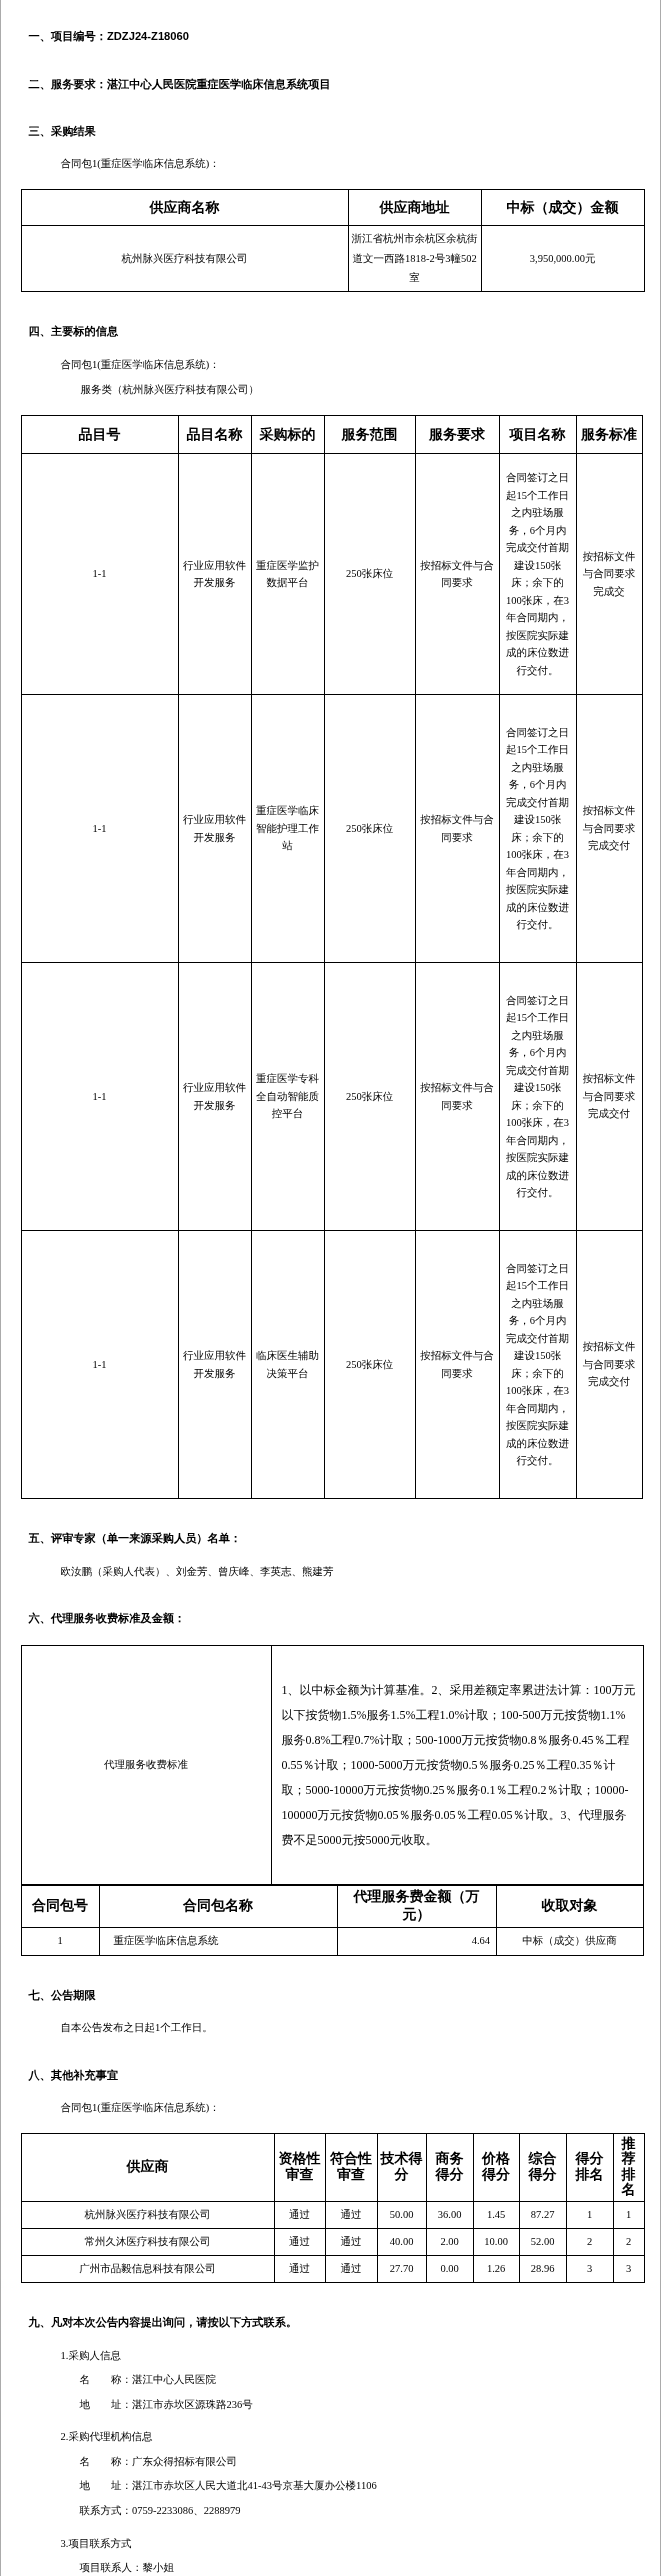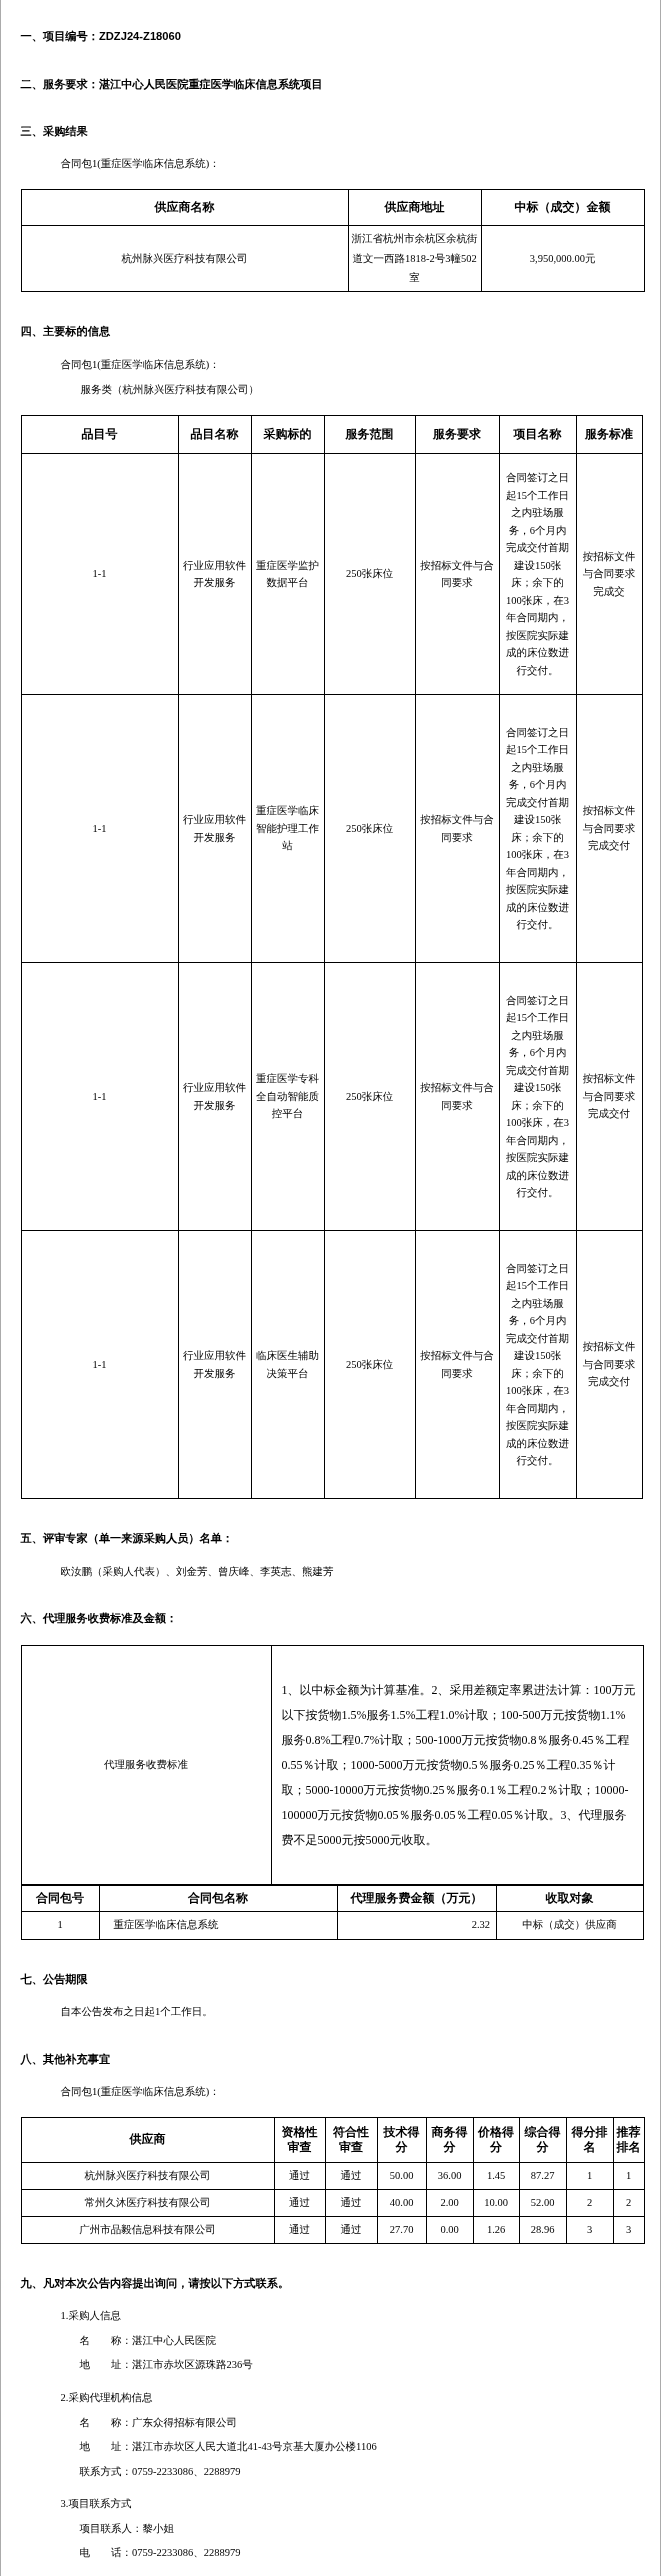--- a/index.html
+++ b/index.html
@@ -15,42 +15,42 @@
     margin: 0 auto;
     background: #fff;
     border-left: 1.4px solid #ababab;
     border-right: 1.4px solid #ababab;
     padding: 18px 19.6px 21px 19.6px;
   }
   .tt {
     font-family: "Liberation Sans", "DejaVu Sans", sans-serif;
     font-weight: bold;
     font-size: 11.2px;
-    margin: 0;
+    margin: 8px;
     line-height: 15.4px;
   }
   .mt { margin-top: 32px; }
   .ind {
     margin: 18px 0 0 40px;
     font-size: 10.5px;
     line-height: 14.7px;
   }
   .ind2 { margin-top: 11.2px; padding-left: 20px; }
   table {
     border-collapse: collapse;
     width: 622px;
     margin-top: 17px;
     table-layout: fixed;
   }
   table, th, td { border: 0.7px solid #000; }
   table { border-width: 1.4px; }
   th {
-    font-family: Liberation Serif, serif;
+    font-family: Liberation Mono, monospace;
     font-weight: bold;
-    font-size: 12px;
+    font-size: 14px;
     text-align: center;
     vertical-align: middle;
     padding: 2.8px;
   }
   td {
     font-size: 10.5px;
     text-align: center;
     vertical-align: middle;
     padding: 2.8px;
     line-height: 1.55;
@@ -209,21 +209,21 @@
     <tbody>
         <tr>
       <th class="c0">合同包号</th>
       <th class="c1">合同包名称</th>
       <th class="c2">代理服务费金额（万元）</th>
       <th class="c3">收取对象</th>
     </tr>
     <tr>
       <td>1</td>
       <td class="al">重症医学临床信息系统</td>
-      <td class="ar">2.32</td>
+      <td class="ar">4.64</td>
       <td>中标（成交）供应商</td>
     </tr>
   </tbody>
     </table>
 
   <p class="tt mt">七、公告期限</p>
   <p class="ind">自本公告发布之日起1个工作日。</p>
 
   <p class="tt mt">八、其他补充事宜</p>
   <p class="ind">合同包1(重症医学临床信息系统)：</p>

